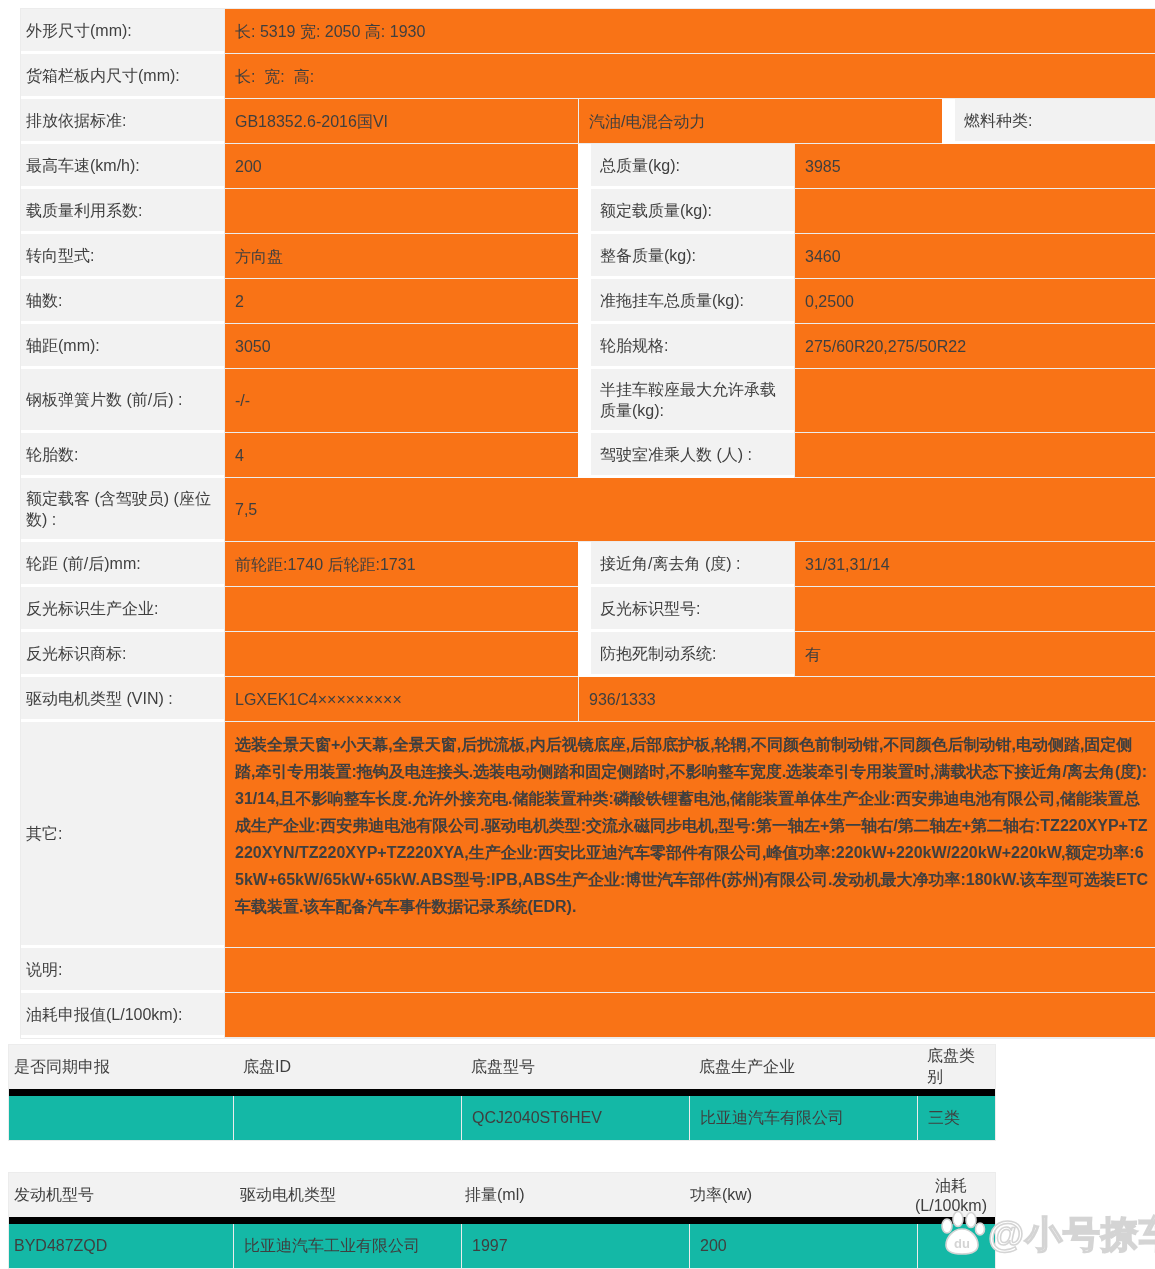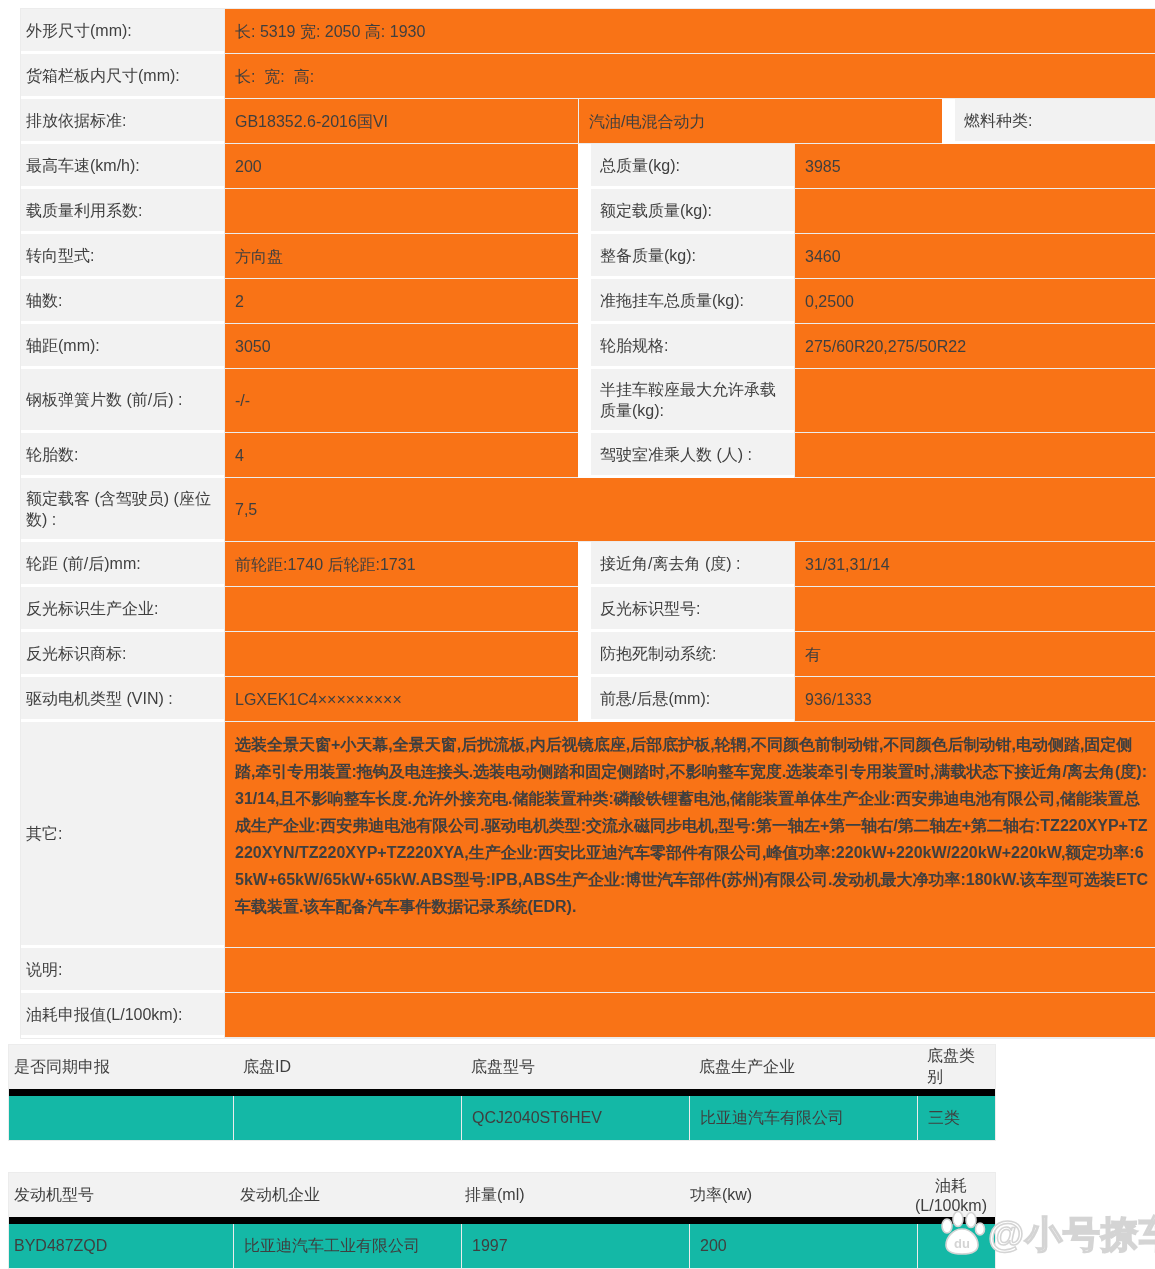--- a/index.html
+++ b/index.html
@@ -158,21 +158,20 @@
   <div class="row h45">
     <div class="cell lab lab-a">反光标识商标:</div>
     <div class="cell val val-b"></div>
     <div class="cell lab lab-c">防抱死制动系统:</div>
     <div class="cell val val-d">有</div>
   </div>
 
   <div class="row h45">
     <div class="cell lab lab-a">驱动电机类型 (VIN) :</div>
     <div class="cell val val-b">LGXEK1C4×××××××××</div>
-    <div class="cell lab lab-c">前悬/后悬(mm):</div>
     <div class="cell val val-d">936/1333</div>
   </div>
 
   <div class="row">
     <div class="cell lab lab-a">其它:</div>
     <div class="cell val val-span para">选装全景天窗+小天幕,全景天窗,后扰流板,内后视镜底座,后部底护板,轮辋,不同颜色前制动钳,不同颜色后制动钳,电动侧踏,固定侧踏,牵引专用装置:拖钩及电连接头.选装电动侧踏和固定侧踏时,不影响整车宽度.选装牵引专用装置时,满载状态下接近角/离去角(度):31/14,且不影响整车长度.允许外接充电.储能装置种类:磷酸铁锂蓄电池,储能装置单体生产企业:西安弗迪电池有限公司,储能装置总成生产企业:西安弗迪电池有限公司.驱动电机类型:交流永磁同步电机,型号:第一轴左+第一轴右/第二轴左+第二轴右:TZ220XYP+TZ220XYN/TZ220XYP+TZ220XYA,生产企业:西安比亚迪汽车零部件有限公司,峰值功率:220kW+220kW/220kW+220kW,额定功率:65kW+65kW/65kW+65kW.ABS型号:IPB,ABS生产企业:博世汽车部件(苏州)有限公司.发动机最大净功率:180kW.该车型可选装ETC车载装置.该车配备汽车事件数据记录系统(EDR).</div>
   </div>
 
   <div class="row h45">
     <div class="cell lab lab-a">说明:</div>
@@ -199,21 +198,21 @@
     <div class="bt-cell bt-c2"></div>
     <div class="bt-cell bt-c3">QCJ2040ST6HEV</div>
     <div class="bt-cell bt-c4">比亚迪汽车有限公司</div>
     <div class="bt-cell bt-c5">三类</div>
   </div>
 </div>
 
 <div class="btable engine">
   <div class="bt-head">
     <div class="bt-cell bt-c1">发动机型号</div>
-    <div class="bt-cell bt-c2">发动机企业</div>
+    <div class="bt-cell bt-c2">驱动电机类型</div>
     <div class="bt-cell bt-c3">排量(ml)</div>
     <div class="bt-cell bt-c4">功率(kw)</div>
     <div class="bt-cell bt-c5">油耗(L/100km)</div>
   </div>
   <div class="bt-row">
     <div class="bt-cell bt-c1">BYD487ZQD</div>
     <div class="bt-cell bt-c2">比亚迪汽车工业有限公司</div>
     <div class="bt-cell bt-c3">1997</div>
     <div class="bt-cell bt-c4">200</div>
     <div class="bt-cell bt-c5"></div>

